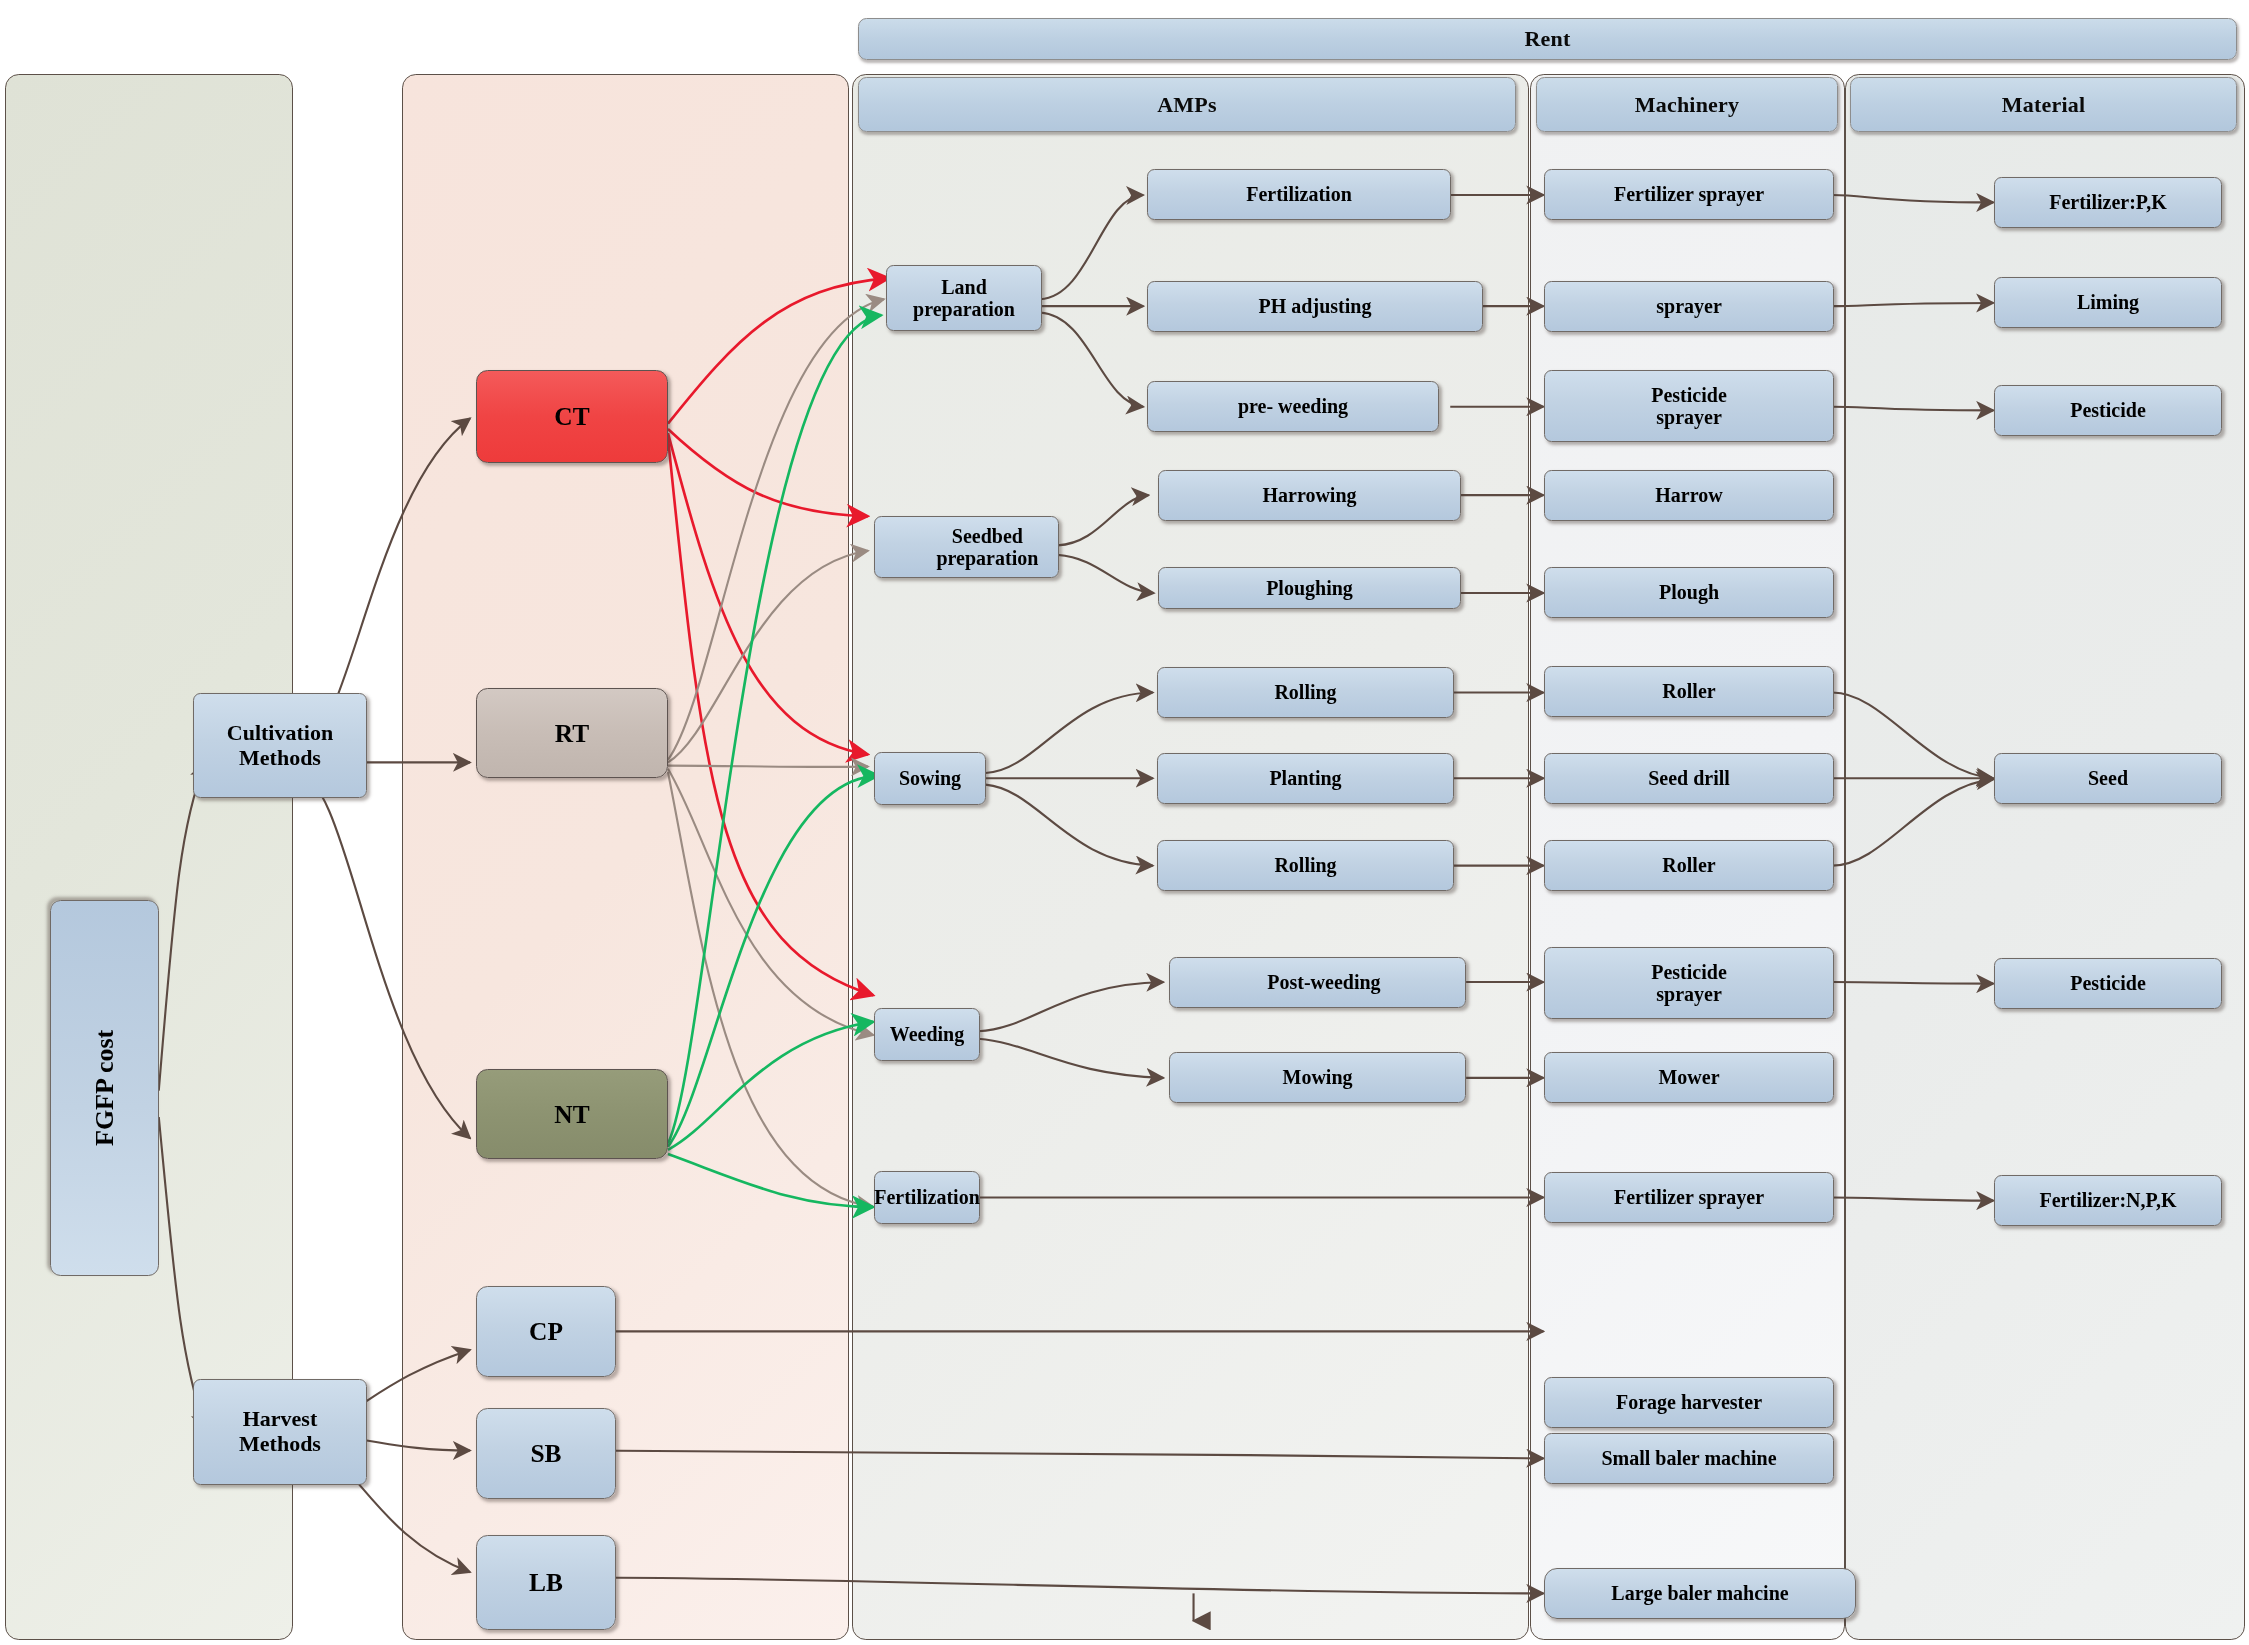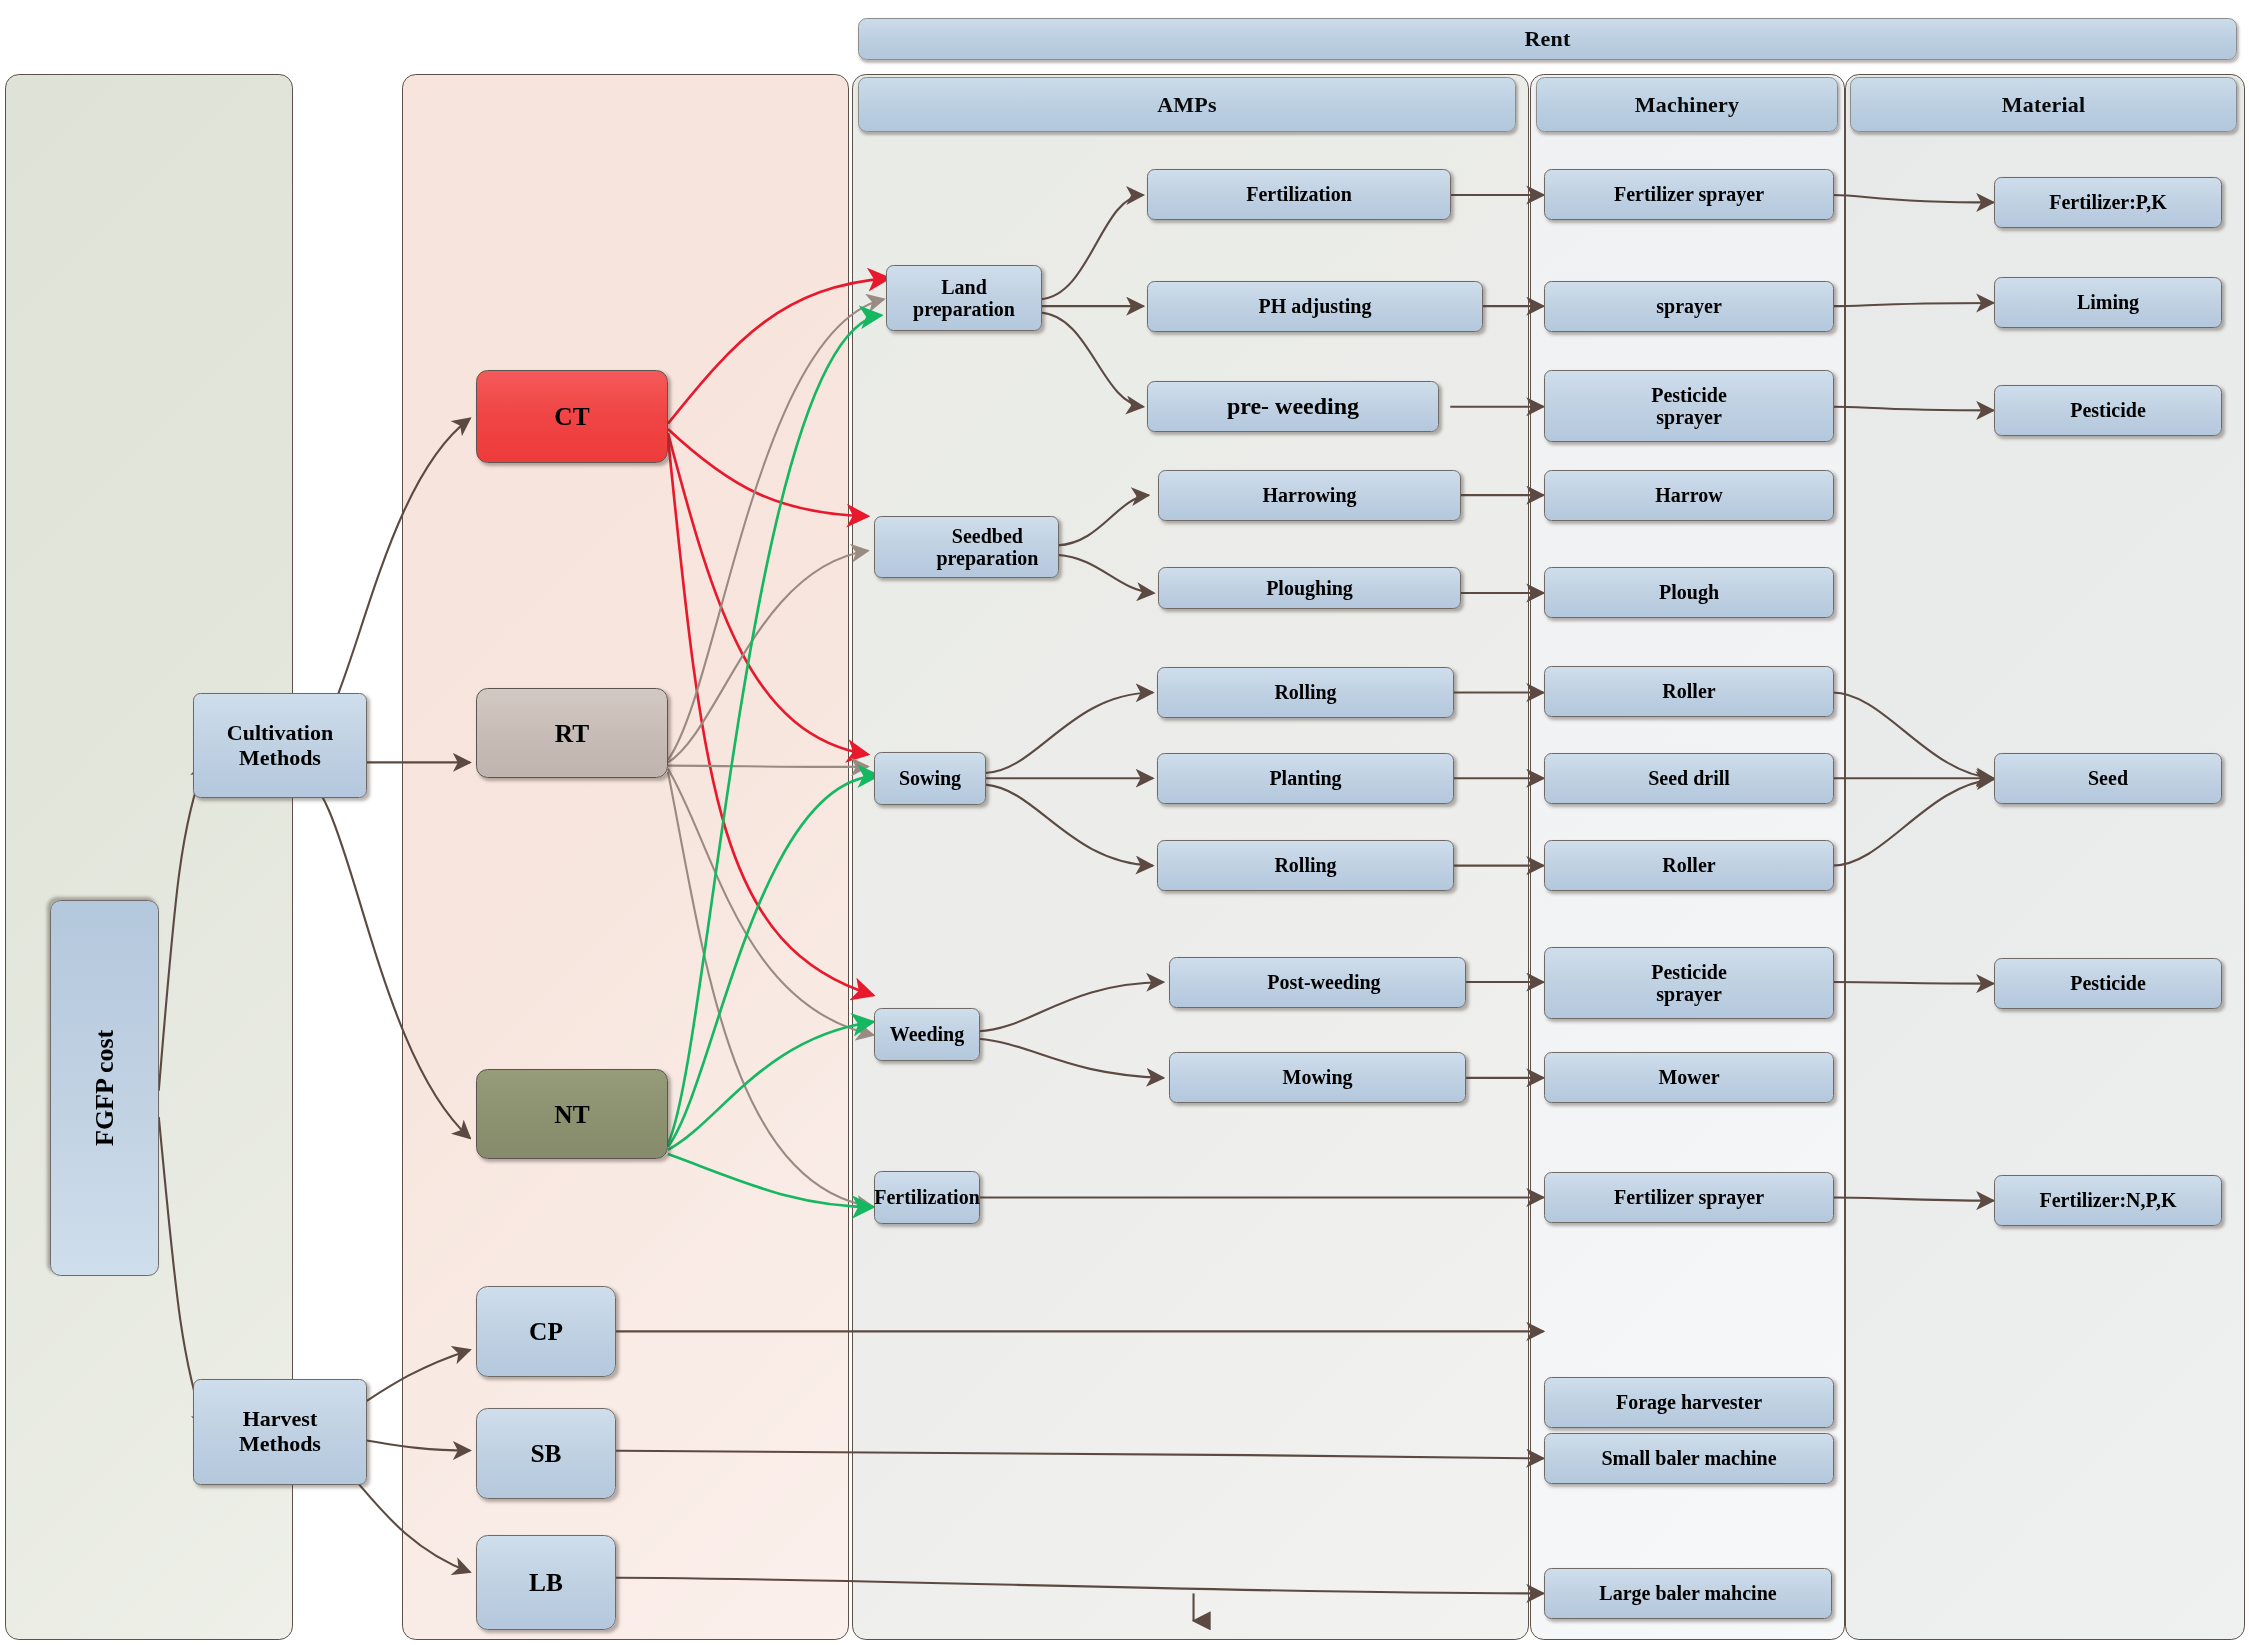--- a/index.html
+++ b/index.html
@@ -257,21 +257,21 @@
   <div class="node" style="left:874px;top:1171px;width:106px;height:53px;font-size:20px;">
     <span>Fertilization</span>
   </div>
 
   <div class="node" style="left:1147px;top:169px;width:304px;height:51px;font-size:20px;">
     <span>Fertilization</span>
   </div>
   <div class="node" style="left:1147px;top:281px;width:336px;height:51px;font-size:20px;">
     <span>PH adjusting</span>
   </div>
-  <div class="node" style="left:1147px;top:381px;width:292px;height:51px;font-size:24px;">
+  <div class="node" style="left:1147px;top:381px;width:292px;height:51px;font-size:20px;">
     <span>pre- weeding</span>
   </div>
   <div class="node" style="left:1158px;top:470px;width:303px;height:51px;font-size:20px;">
     <span>Harrowing</span>
   </div>
   <div class="node" style="left:1158px;top:567px;width:303px;height:42px;font-size:20px;font-family:Liberation Serif, serif;">
     <span>Ploughing</span>
   </div>
   <div class="node" style="left:1157px;top:667px;width:297px;height:51px;font-size:20px;">
     <span>Rolling</span>
@@ -323,21 +323,21 @@
   </div>
   <div class="node" style="left:1544px;top:1172px;width:290px;height:51px;font-size:20px;">
     <span>Fertilizer  sprayer</span>
   </div>
   <div class="node" style="left:1544px;top:1377px;width:290px;height:51px;font-size:20px;">
     <span>Forage harvester</span>
   </div>
   <div class="node" style="left:1544px;top:1433px;width:290px;height:51px;font-size:20px;">
     <span>Small baler machine</span>
   </div>
-  <div class="node" style="left:1544px;top:1568px;width:288px;height:51px;font-size:20px;">
+  <div class="node" style="left:1544px;top:1568px;width:312px;height:51px;font-size:20px;border-radius:13px;">
     <span>Large baler mahcine</span>
   </div>
 
   <div class="node" style="left:1994px;top:177px;width:228px;height:51px;font-size:20px;">
     <span>Fertilizer:P,K</span>
   </div>
   <div class="node" style="left:1994px;top:277px;width:228px;height:51px;font-size:20px;">
     <span>Liming</span>
   </div>
   <div class="node" style="left:1994px;top:385px;width:228px;height:51px;font-size:20px;">

